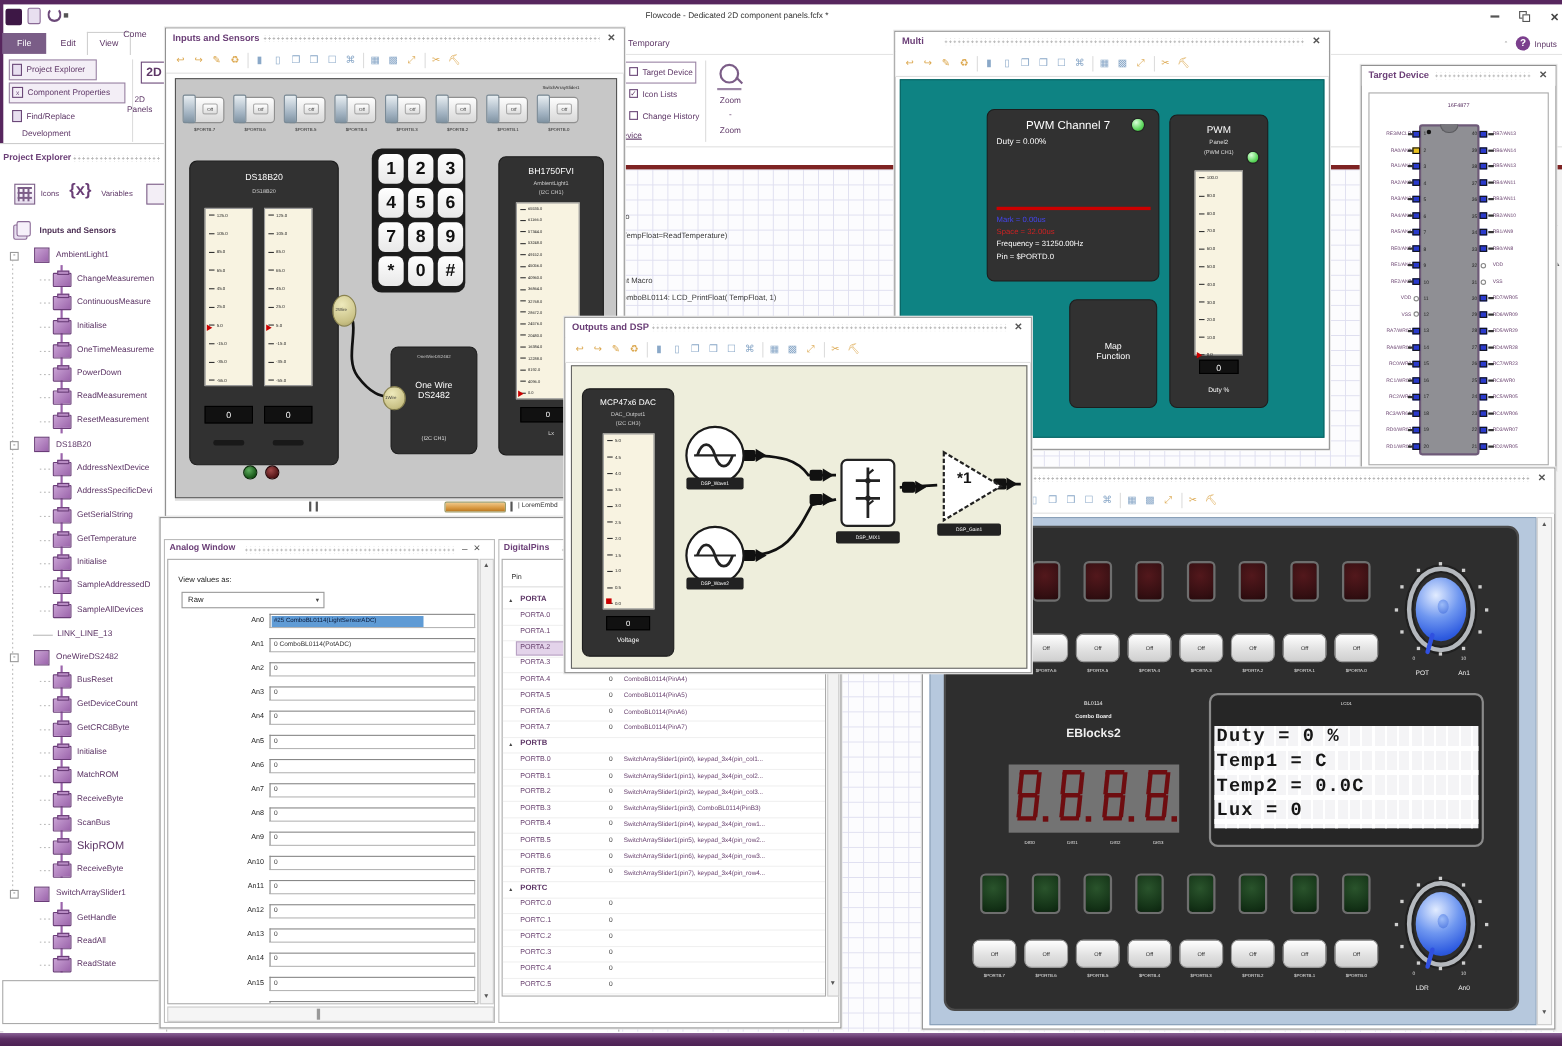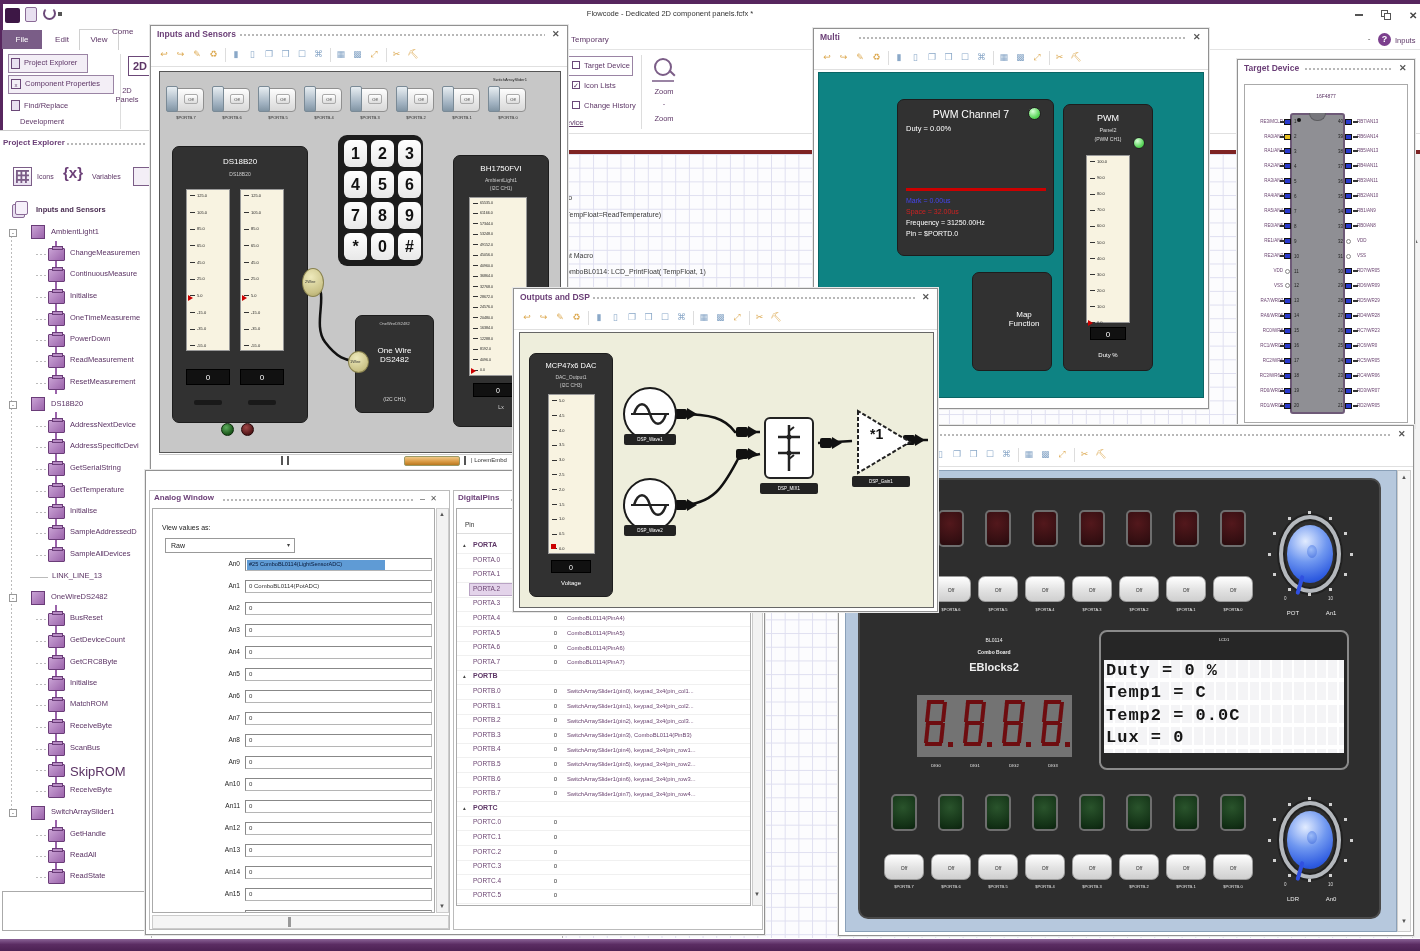--- a/index.html
+++ b/index.html
@@ -180,21 +180,21 @@
       <div style="position:absolute;left:52px;top:566px;width:11px;height:4px;background:#b88cc4;border:1px solid #6a3c78;"></div>
       <div style="position:absolute;left:70px;top:568px;font-size:7.5px;color:#5a3263;">MatchROM</div>
       <div style="position:absolute;left:48px;top:590px;width:17px;height:13px;background:linear-gradient(135deg,#c9a2d4,#9b64ab);border:1px solid #6a3c78;border-radius:1px;"></div>
       <div style="position:absolute;left:52px;top:588px;width:11px;height:4px;background:#b88cc4;border:1px solid #6a3c78;"></div>
       <div style="position:absolute;left:70px;top:590px;font-size:7.5px;color:#5a3263;">ReceiveByte</div>
       <div style="position:absolute;left:48px;top:612px;width:17px;height:13px;background:linear-gradient(135deg,#c9a2d4,#9b64ab);border:1px solid #6a3c78;border-radius:1px;"></div>
       <div style="position:absolute;left:52px;top:610px;width:11px;height:4px;background:#b88cc4;border:1px solid #6a3c78;"></div>
       <div style="position:absolute;left:70px;top:612px;font-size:7.5px;color:#5a3263;">ScanBus</div>
       <div style="position:absolute;left:48px;top:633px;width:17px;height:13px;background:linear-gradient(135deg,#c9a2d4,#9b64ab);border:1px solid #6a3c78;border-radius:1px;"></div>
       <div style="position:absolute;left:52px;top:631px;width:11px;height:4px;background:#b88cc4;border:1px solid #6a3c78;"></div>
-      <div style="position:absolute;left:70px;top:633px;font-size:13px;color:#5a3263;">SkipROM</div>
+      <div style="position:absolute;left:70px;top:633px;font-size:10px;color:#5a3263;">SkipROM</div>
       <div style="position:absolute;left:48px;top:654px;width:17px;height:13px;background:linear-gradient(135deg,#c9a2d4,#9b64ab);border:1px solid #6a3c78;border-radius:1px;"></div>
       <div style="position:absolute;left:52px;top:652px;width:11px;height:4px;background:#b88cc4;border:1px solid #6a3c78;"></div>
       <div style="position:absolute;left:70px;top:654px;font-size:7.5px;color:#5a3263;">ReceiveByte</div>
       <div style="position:absolute;left:9px;top:678px;width:8px;height:8px;border:1px solid #999;background:#fff;font-size:7px;line-height:6px;text-align:center;color:#555;">-</div>
       <div style="position:absolute;left:31px;top:675px;width:14px;height:14px;background:linear-gradient(135deg,#c9a2d4,#9b64ab);border:1px solid #6a3c78;"></div>
       <div style="position:absolute;left:51px;top:676px;font-size:7.5px;color:#5a3263;">SwitchArraySlider1</div>
       <div style="position:absolute;left:48px;top:698px;width:17px;height:13px;background:linear-gradient(135deg,#c9a2d4,#9b64ab);border:1px solid #6a3c78;border-radius:1px;"></div>
       <div style="position:absolute;left:52px;top:696px;width:11px;height:4px;background:#b88cc4;border:1px solid #6a3c78;"></div>
       <div style="position:absolute;left:70px;top:698px;font-size:7.5px;color:#5a3263;">GetHandle</div>
       <div style="position:absolute;left:48px;top:719px;width:17px;height:13px;background:linear-gradient(135deg,#c9a2d4,#9b64ab);border:1px solid #6a3c78;border-radius:1px;"></div>
@@ -267,21 +267,21 @@
             <div class="tick" style="top:115.7px;font-size:4.0px;"><i></i>30.0</div>
             <div class="tick" style="top:131.8px;font-size:4.0px;"><i></i>20.0</div>
             <div class="tick" style="top:147.9px;font-size:4.0px;"><i></i>10.0</div>
             <div class="tick" style="top:164.0px;font-size:4.0px;"><i></i>0.0</div>
             <div class="mark" style="top:164.0px;"></div>
           </div>
           <div class="vbox" style="left:26px;top:222px;width:36px;height:13px;font-size:8px;line-height:13px;">0</div>
           <div style="position:absolute;left:0;top:247px;width:100%;font-size:6px;">Duty %</div>
         </div>
         <div class="dkpanel" style="left:153px;top:199px;width:80px;height:99px;">
-          <div style="position:absolute;left:12px;top:37px;width:100%;font-size:8px;">Map<br>Function</div>
+          <div style="position:absolute;left:0;top:37px;width:100%;font-size:8px;">Map<br>Function</div>
         </div>
       </div>
     </div>
     <div class="win" style="left:1237px;top:59px;width:178px;height:369px;">
       <div class="wtitle">
         <span class="t">Target Device</span>
         <div class="dots" style="position:absolute;left:66px;right:22px;top:6px;"></div>
         <span class="x" style="right:6px;">✕</span>
       </div>
       <div style="position:absolute;left:6px;top:24px;width:164px;height:339px;border:1px solid #aaa;background:#fff;">
@@ -535,21 +535,21 @@
         <div style="position:absolute;left:211px;top:130px;width:23px;height:27px;background:linear-gradient(#fff,#e8e8e8);border-radius:6px;font-size:16px;font-weight:bold;color:#111;text-align:center;line-height:27px;">8</div>
         <div style="position:absolute;left:238px;top:130px;width:23px;height:27px;background:linear-gradient(#fff,#e8e8e8);border-radius:6px;font-size:16px;font-weight:bold;color:#111;text-align:center;line-height:27px;">9</div>
         <div style="position:absolute;left:184px;top:161px;width:23px;height:27px;background:linear-gradient(#fff,#e8e8e8);border-radius:6px;font-size:16px;font-weight:bold;color:#111;text-align:center;line-height:27px;">*</div>
         <div style="position:absolute;left:211px;top:161px;width:23px;height:27px;background:linear-gradient(#fff,#e8e8e8);border-radius:6px;font-size:16px;font-weight:bold;color:#111;text-align:center;line-height:27px;">0</div>
         <div style="position:absolute;left:238px;top:161px;width:23px;height:27px;background:linear-gradient(#fff,#e8e8e8);border-radius:6px;font-size:16px;font-weight:bold;color:#111;text-align:center;line-height:27px;">#</div>
         <div class="dkpanel" style="left:195px;top:243px;width:79px;height:98px;">
           <div style="position:absolute;left:0;top:5px;width:100%;font-size:4px;color:#ccc;">OneWireDS2482</div>
           <div style="position:absolute;left:0;top:30px;width:100%;font-size:8px;">One Wire<br>DS2482</div>
           <div style="position:absolute;left:0;top:80px;width:100%;font-size:5px;color:#ddd;">(I2C CH1)</div>
         </div>
-        <div class="dkpanel" style="left:293px;top:83px;width:96px;height:272px;">
+        <div class="dkpanel" style="left:293px;top:70px;width:96px;height:272px;">
           <div style="position:absolute;left:0;top:8px;width:100%;font-size:8px;">BH1750FVI</div>
           <div style="position:absolute;left:0;top:21px;width:100%;font-size:5px;color:#ccc;">AmbientLight1</div>
           <div style="position:absolute;left:0;top:29px;width:100%;font-size:5px;color:#ccc;">(I2C CH1)</div>
           <div class="slider" style="left:15px;top:41px;width:58px;height:179px;">
             <div class="tick" style="top:3.0px;font-size:3.6px;"><i></i>65535.0</div>
             <div class="tick" style="top:13.4px;font-size:3.6px;"><i></i>61166.0</div>
             <div class="tick" style="top:23.9px;font-size:3.6px;"><i></i>57344.0</div>
             <div class="tick" style="top:34.3px;font-size:3.6px;"><i></i>53248.0</div>
             <div class="tick" style="top:44.8px;font-size:3.6px;"><i></i>49152.0</div>
             <div class="tick" style="top:55.2px;font-size:3.6px;"><i></i>45056.0</div>

